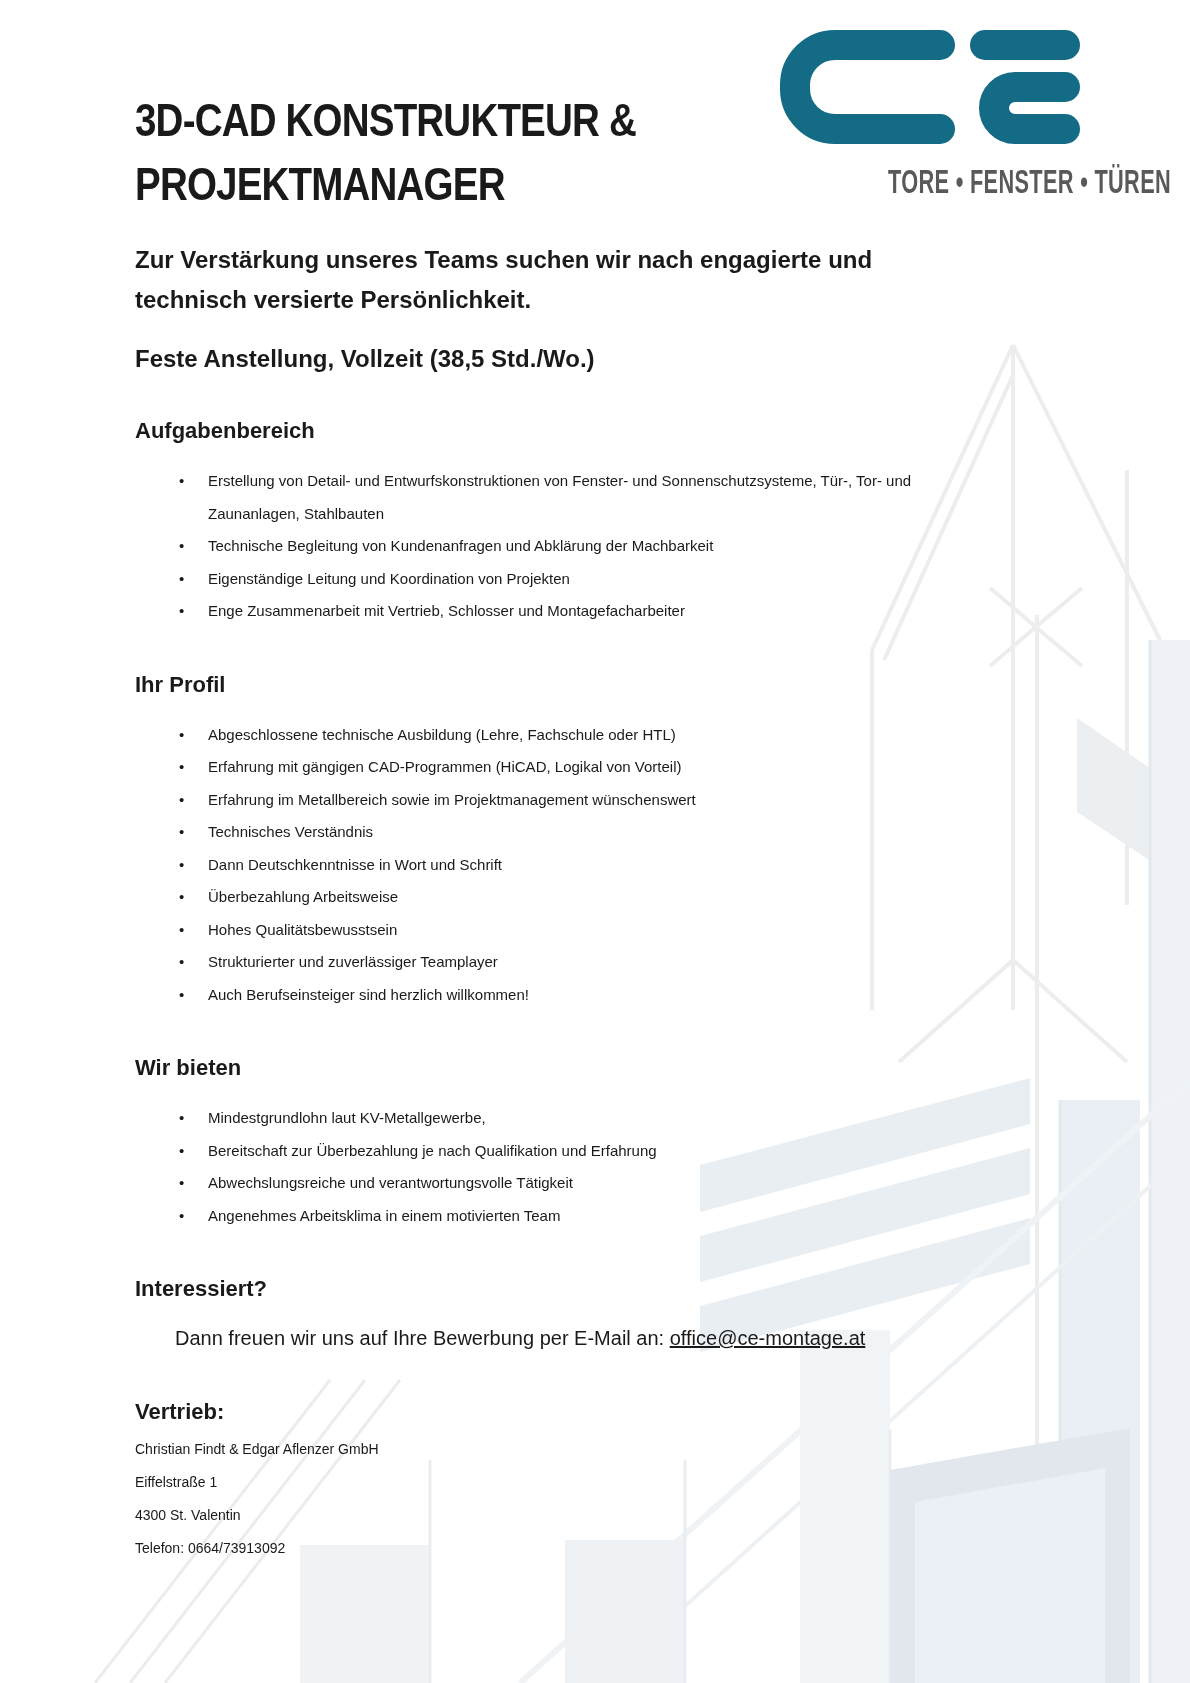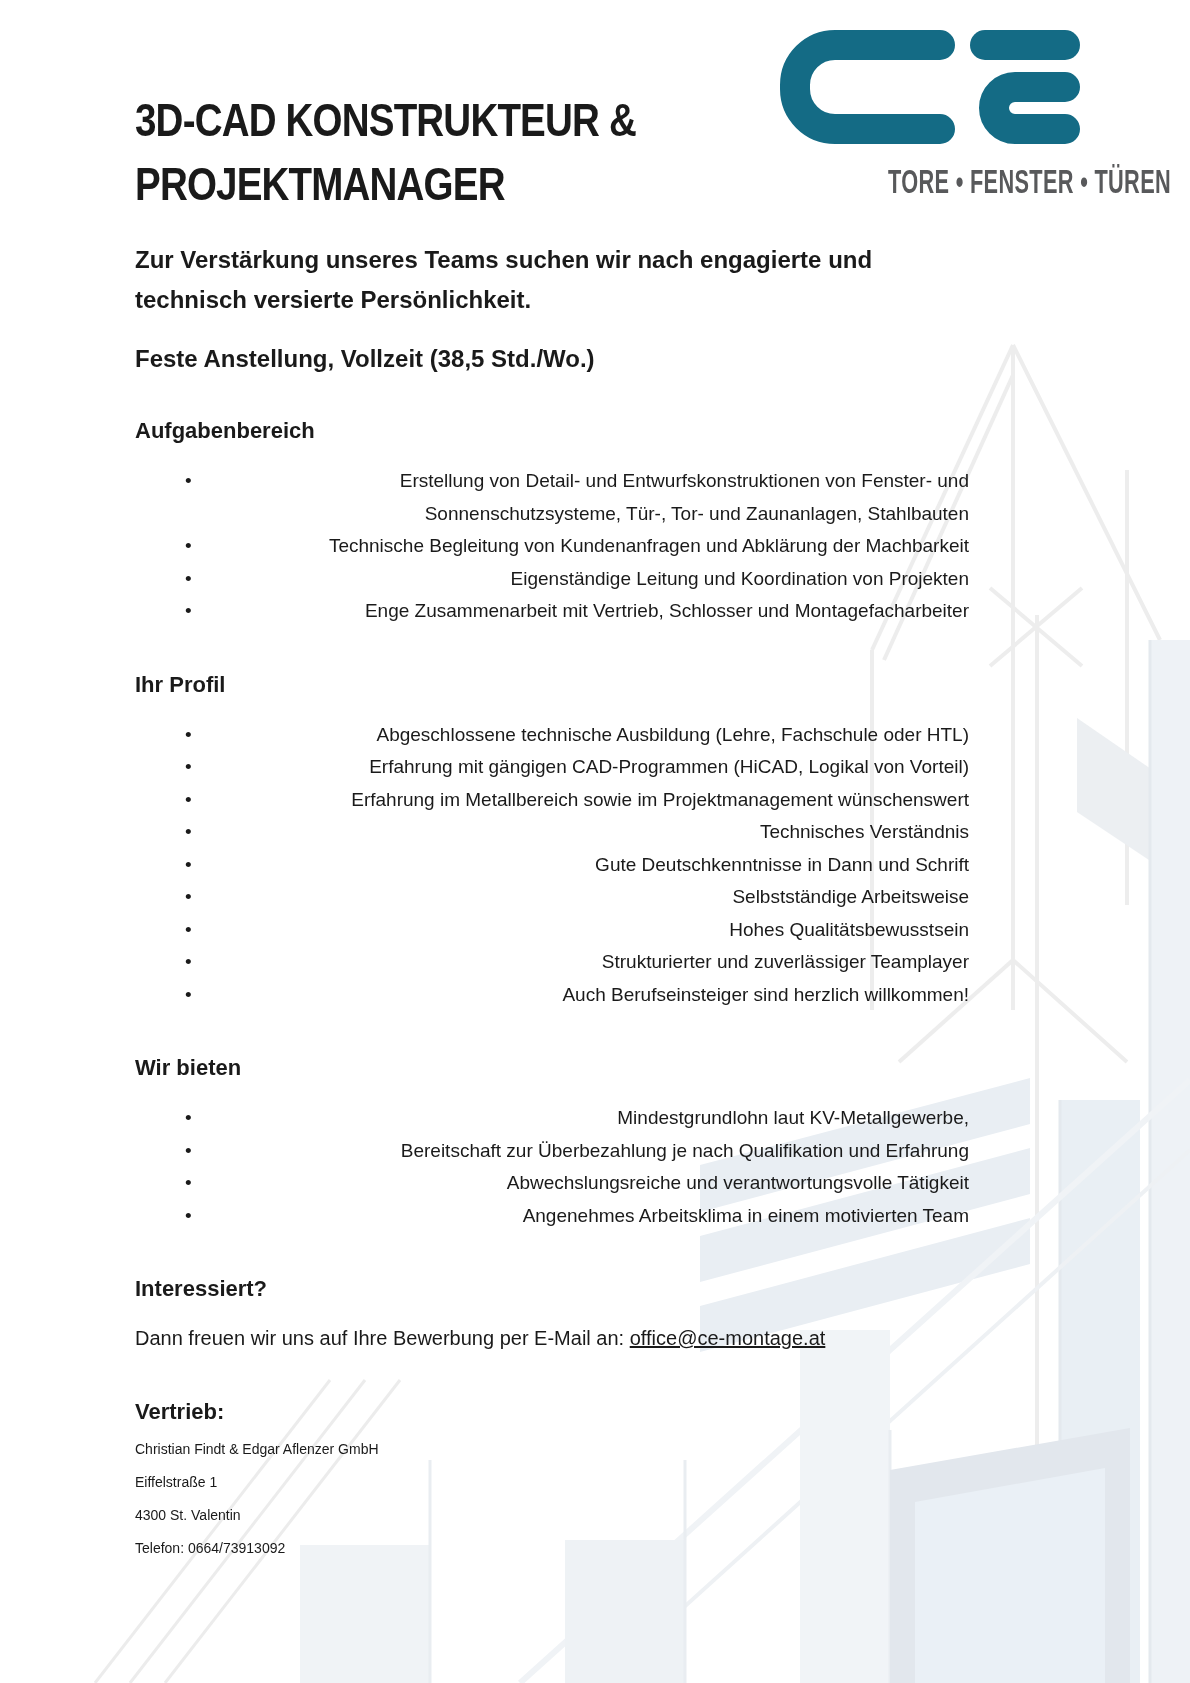--- a/index.html
+++ b/index.html
@@ -21,27 +21,27 @@
   .logo{position:absolute;top:30px;right:110px;width:300px;text-align:right;z-index:2;}
   .logo svg{display:block;margin-left:auto;}
   .logo-tagline{margin-top:18px;font-weight:bold;font-size:34px;color:#58595b;
     white-space:nowrap;transform:scaleX(0.64);transform-origin:right top;letter-spacing:0.5px;}
 
   .intro{font-weight:bold;font-size:24px;line-height:40px;max-width:830px;margin-top:24px;}
   .employment{font-weight:bold;font-size:24px;line-height:30px;margin-top:18px;}
 
   .section{margin-top:44px;}
   .section-heading{font-size:22px;font-weight:bold;margin:0 0 21px 0;}
-  ul.bullets{margin:14px;padding:0;list-style:none;font-size:19px;line-height:32.5px;max-width:820px;text-align:right;}
+  ul.bullets{margin:8px;padding:0;list-style:none;font-size:15px;line-height:32.5px;max-width:820px;}
   ul.bullets li{padding-left:65px;position:relative;}
   ul.bullets li::before{content:"\2022";position:absolute;left:36px;top:0;}
 
   .interested{margin-top:44px;}
   .interested .section-heading{margin-bottom:8px;}
-  .apply-line{font-size:20px;line-height:33px;}
+  .apply-line{font-size:20px;line-height:33px;margin-left:40px;}
   .apply-line a{color:inherit;text-decoration:underline;}
 
   .contact{margin-top:44px;}
   .contact .section-heading{margin-bottom:8px;}
   .contact-line{font-size:14px;line-height:33px;}
 </style>
 </head>
 <body>
 
 <svg class="watermark" viewBox="0 0 1190 1683" xmlns="http://www.w3.org/2000/svg" aria-hidden="true">
@@ -131,22 +131,22 @@
         </ul>
   </div>
 
   <div class="section">
     <h2 class="section-heading">Ihr Profil</h2>
     <ul class="bullets">
           <li>Abgeschlossene technische Ausbildung  (Lehre, Fachschule oder HTL)</li>
           <li>Erfahrung mit gängigen CAD-Programmen (HiCAD, Logikal von Vorteil)</li>
           <li>Erfahrung im Metallbereich sowie im Projektmanagement wünschenswert</li>
           <li>Technisches Verständnis</li>
-          <li>Gute Deutschkenntnisse in Dann und Schrift</li>
-          <li>Selbstständige Arbeitsweise</li>
+          <li>Dann Deutschkenntnisse in Wort und Schrift</li>
+          <li>Überbezahlung Arbeitsweise</li>
           <li>Hohes Qualitätsbewusstsein</li>
           <li>Strukturierter und zuverlässiger Teamplayer</li>
           <li>Auch Berufseinsteiger sind herzlich willkommen!</li>
         </ul>
   </div>
 
   <div class="section">
     <h2 class="section-heading">Wir bieten</h2>
     <ul class="bullets">
           <li>Mindestgrundlohn laut KV-Metallgewerbe,</li>

